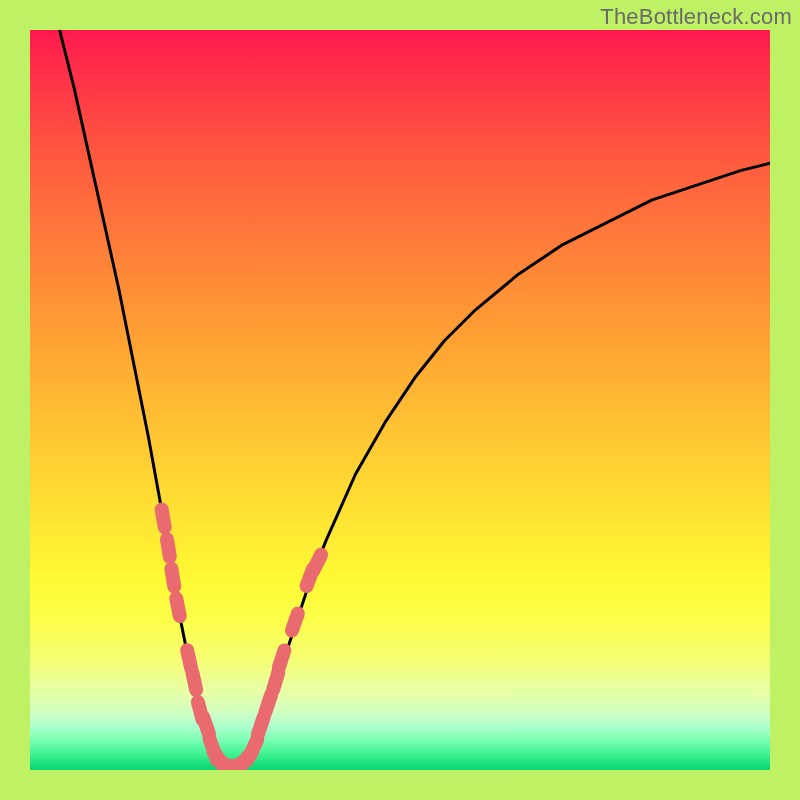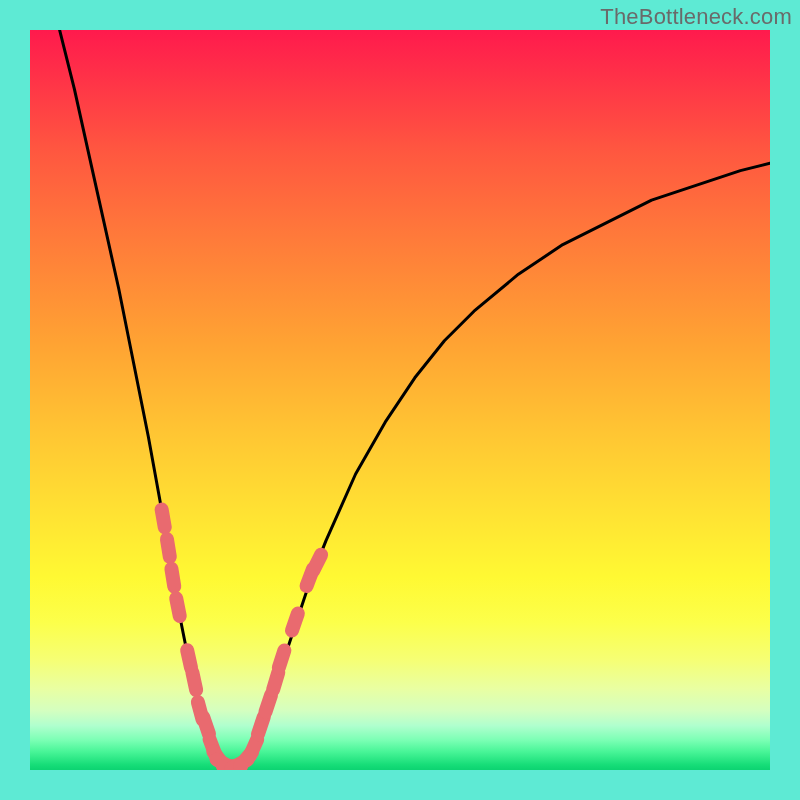--- a/index.html
+++ b/index.html
@@ -10,21 +10,21 @@
     background: #000;
     overflow: hidden;
     font-family: Arial, Helvetica, sans-serif;
   }
   .frame {
     position: absolute;
     top: 0;
     left: 0;
     width: 800px;
     height: 800px;
-    background: #5eead4;
+    background: #bef264;
   }
   .plot-area {
     position: absolute;
     top: 30px;
     left: 30px;
     width: 740px;
     height: 740px;
     background: linear-gradient(to bottom,
       #ff1a4d 0%,
       #ff3048 6%,

